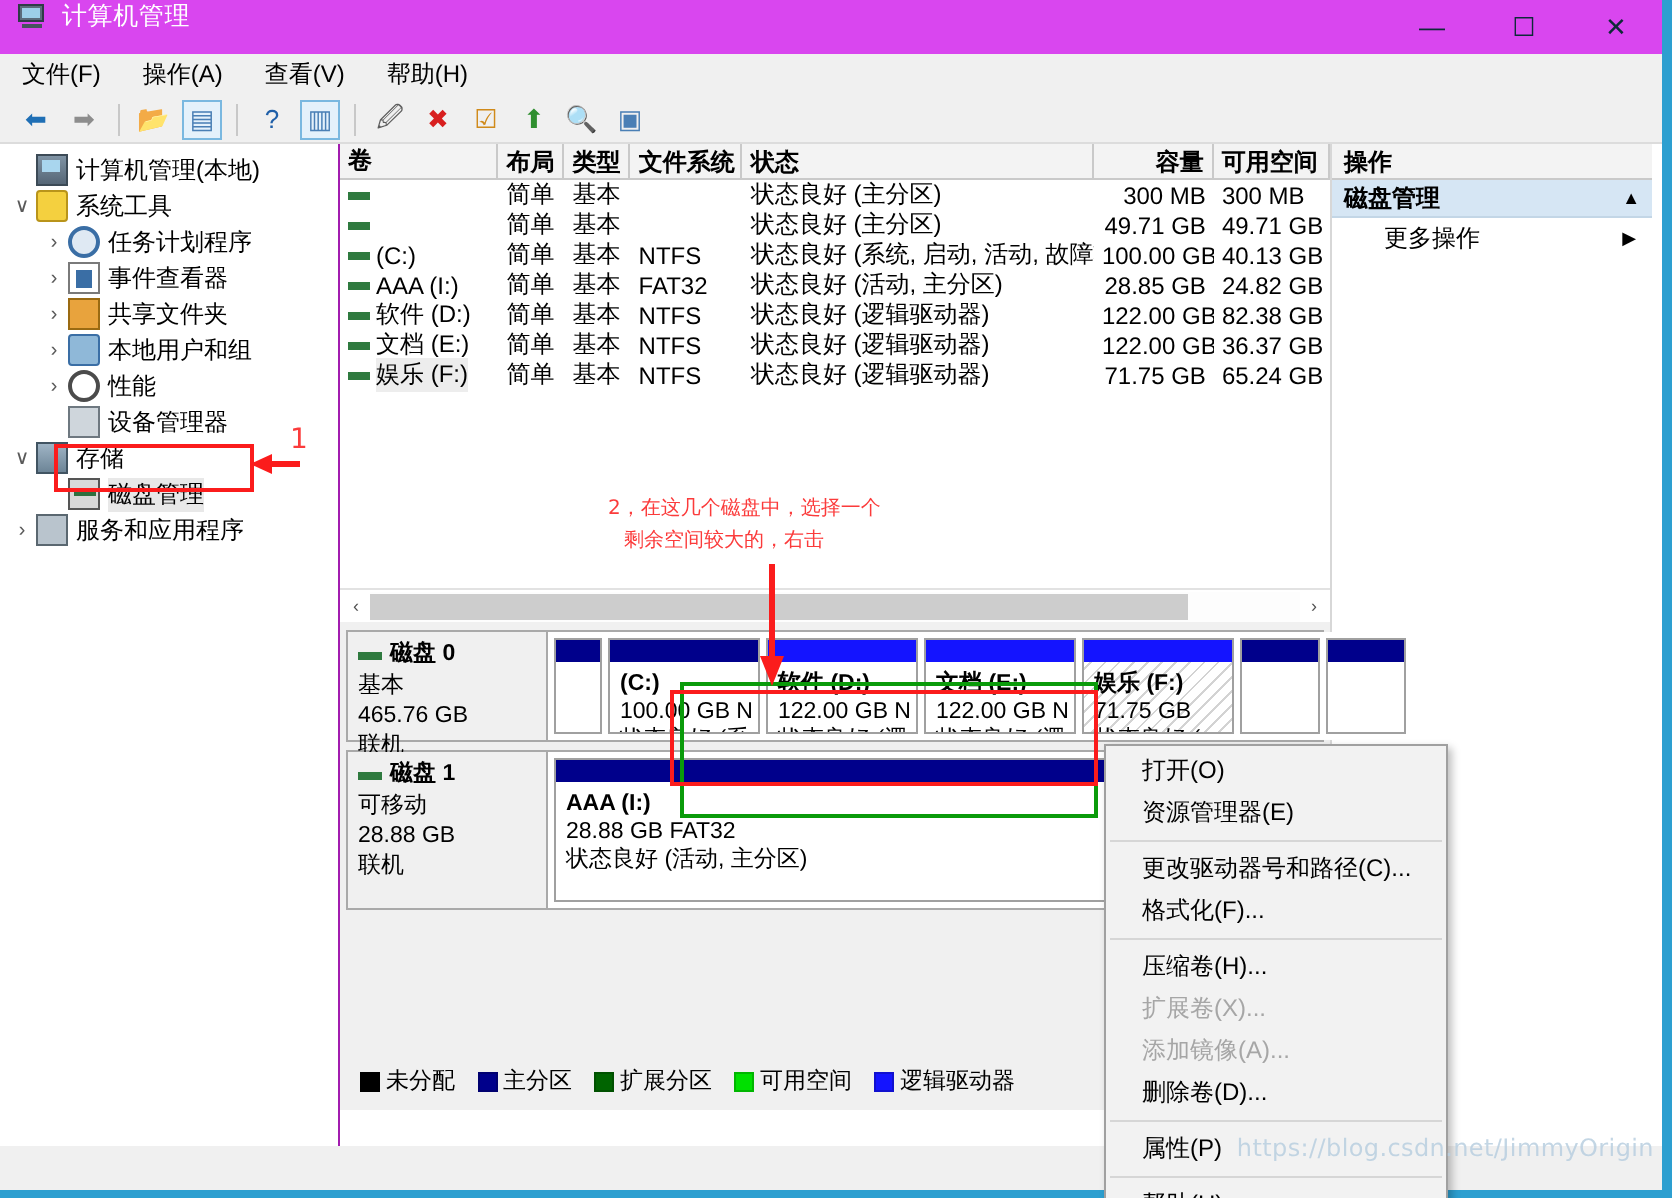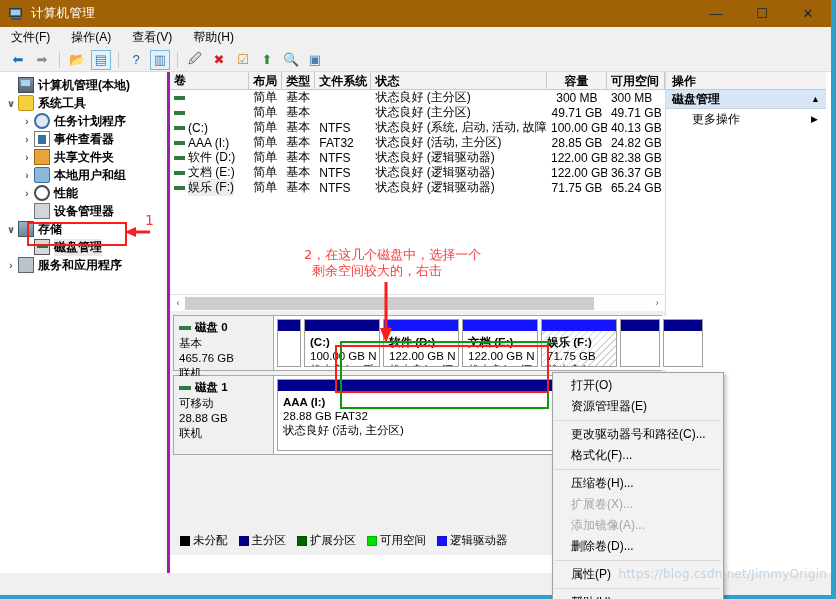--- a/index.html
+++ b/index.html
@@ -11,21 +11,21 @@
     position: relative;
   }
   
   #app {
     position:absolute; left:0; top:0; width:836px; height:599px;
     background:#f0f0f0;
     border-right:5px solid #2d9fd0;
     border-bottom:4px solid #2d9fd0;
   }
   .titlebar {
-    height:27px; background:#a16207; display:flex; align-items:center;
+    height:27px; background:#d946ef; display:flex; align-items:flex-start;
     padding-left:8px; color:#ffffff; position:relative;
   }
   .titlebar .tb-icon {
     width:16px;height:16px;margin-right:7px;display:inline-block;position:relative;
   }
   .tb-icon .scr { position:absolute; left:1px; top:2px; width:13px;height:9px;
     background:#5a6b7a; border:1px solid #2e3b47; }
   .tb-icon .scr2 { position:absolute; left:3px; top:4px; width:9px;height:5px; background:#9ccfe8;}
   .tb-icon .base { position:absolute; left:3px; top:12px; width:10px;height:2px; background:#45525e;}
   .titlebar .title { font-size:12.5px; letter-spacing:.3px; }
@@ -47,22 +47,22 @@
     height:24px; background:#f0f0f0; display:flex; align-items:center;
     padding-left:8px; gap:4px; border-bottom:1px solid #dcdcdc;
   }
   .tbtn { width:20px;height:20px; display:flex; align-items:center; justify-content:center;
           position:relative; font-size:13px; }
   .tsep { width:1px; height:16px; background:#c8c8c8; margin:0 3px; }
   .tbtn.framed { border:1px solid #7ab8e0; background:#e4f1fb; }
 
   
   .panes { display:flex; height:501px; background:#fff; }
-  .pane-left { width:170px; background:#fff; border-right:3px solid #a21caf; position:relative;
-               padding-top:4px;font-weight:bold; }
+  .pane-left { width:170px; background:#fff; border-right:1px solid #a21caf; position:relative;
+               padding-top:4px; }
   .pane-mid  { width:495px; background:#fff; position:relative; }
   .pane-right{ width:161px; background:#fff; border-left:1px solid #d7d7d7; }
 
   
   .tree { font-size:12px; color:#000; }
   .tnode { display:flex; align-items:center; height:18px; white-space:nowrap; }
   .tnode .exp { width:14px; text-align:center; color:#5a5a5a; font-size:10px; }
   .tnode .ico { width:16px;height:16px; margin-right:4px; flex:none; position:relative; }
   .tnode .lbl { font-size:12px; }
   .tnode.sel .lbl { background:#e8e8e8; }
@@ -89,21 +89,21 @@
   }
   .vol-header div { border-right:1px solid #c9c9c9; padding:1px 4px; overflow:hidden; white-space:nowrap;}
   .vrow { display:flex; height:15px; font-size:12px; align-items:center; }
   .vrow > div { padding:0 4px; overflow:hidden; white-space:nowrap; }
   .vrow.sel .cell-vol span.vtxt { background:#ededed; }
   .c-vol { width:82px; display:flex; align-items:center; gap:3px;}
   .c-lay { width:34px; }
   .c-typ { width:34px; }
   .c-fs  { width:58px; }
   .c-sta { width:182px; }
-  .c-cap { width:62px; text-align:center;}
+  .c-cap { width:62px; text-align:right;}
   .c-free{ width:60px; text-align:left;}
   .volbar { width:11px; height:4px; background:#2f7a3f; display:inline-block; flex:none; }
 
   .listarea { height:222px; border-bottom:0; position:relative; }
   .hscroll { height:17px; background:#fff; border-top:1px solid #e2e2e2;
              display:flex; align-items:center; padding:0 1px;}
   .hscroll .arr { width:14px;height:15px; display:flex;align-items:center;justify-content:center;
                   font-size:9px; color:#505050;}
   .hscroll .track{flex:1;height:15px;background:#fdfdfd;position:relative;}
   .hscroll .thumb{position:absolute;left:0;top:1px;height:13px;width:88%;background:#cdcdcd;}
@@ -133,21 +133,21 @@
   
   .rp-head { height:18px; background:#f3f3f3; border-bottom:1px solid #c9c9c9;
              font-weight:bold; font-size:12px; padding:1px 6px;}
   .rp-sec  { height:19px; background:#d6e6f4; display:flex; align-items:center;
              padding:0 6px; font-weight:bold; font-size:12px; justify-content:space-between;
              border-bottom:1px solid #c3d6e6;}
   .rp-item { height:20px; display:flex; align-items:center; padding-left:26px; font-size:12px;
              justify-content:space-between; padding-right:8px;}
 
   
-  .ann { position:absolute; color:#fb3b3b; font-size:13px; pointer-events:none; z-index:40;
+  .ann { position:absolute; color:#fb3b3b; font-size:10px; pointer-events:none; z-index:40;
          font-family:"DejaVu Sans","Liberation Sans",sans-serif; line-height:17px;}
   .redbox { position:absolute; border:2px solid #fb1c1c; z-index:45; pointer-events:none;}
   .greenbox{ position:absolute; border:2px solid #0a9b0a; z-index:44; pointer-events:none;}
   .arrow { position:absolute; z-index:46; pointer-events:none; }
 
   
   .ctxmenu {
     position:absolute; left:552px; top:372px; width:172px; background:#f2f2f2;
     border:1px solid #a0a0a0; box-shadow:2px 2px 4px rgba(0,0,0,.25); z-index:60;
     padding:2px 0; font-size:12px;

